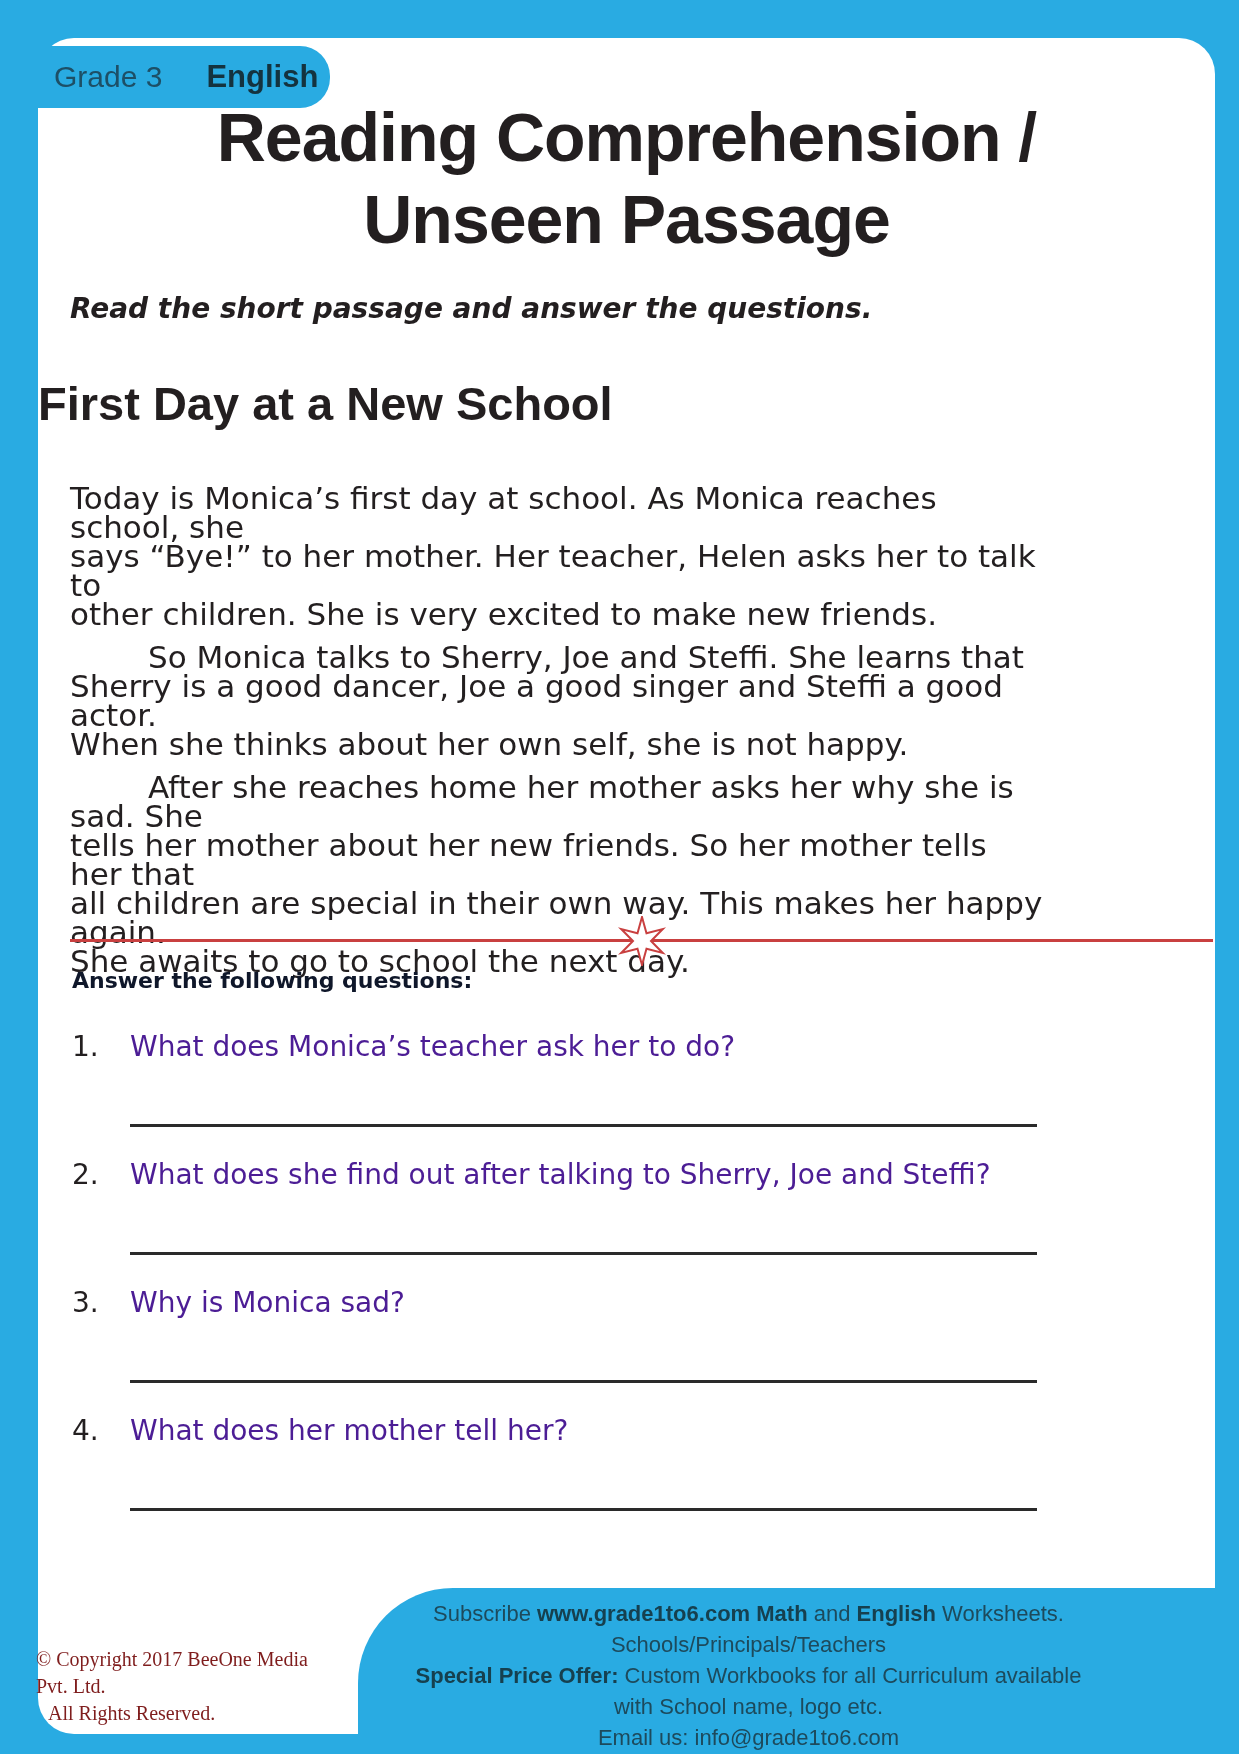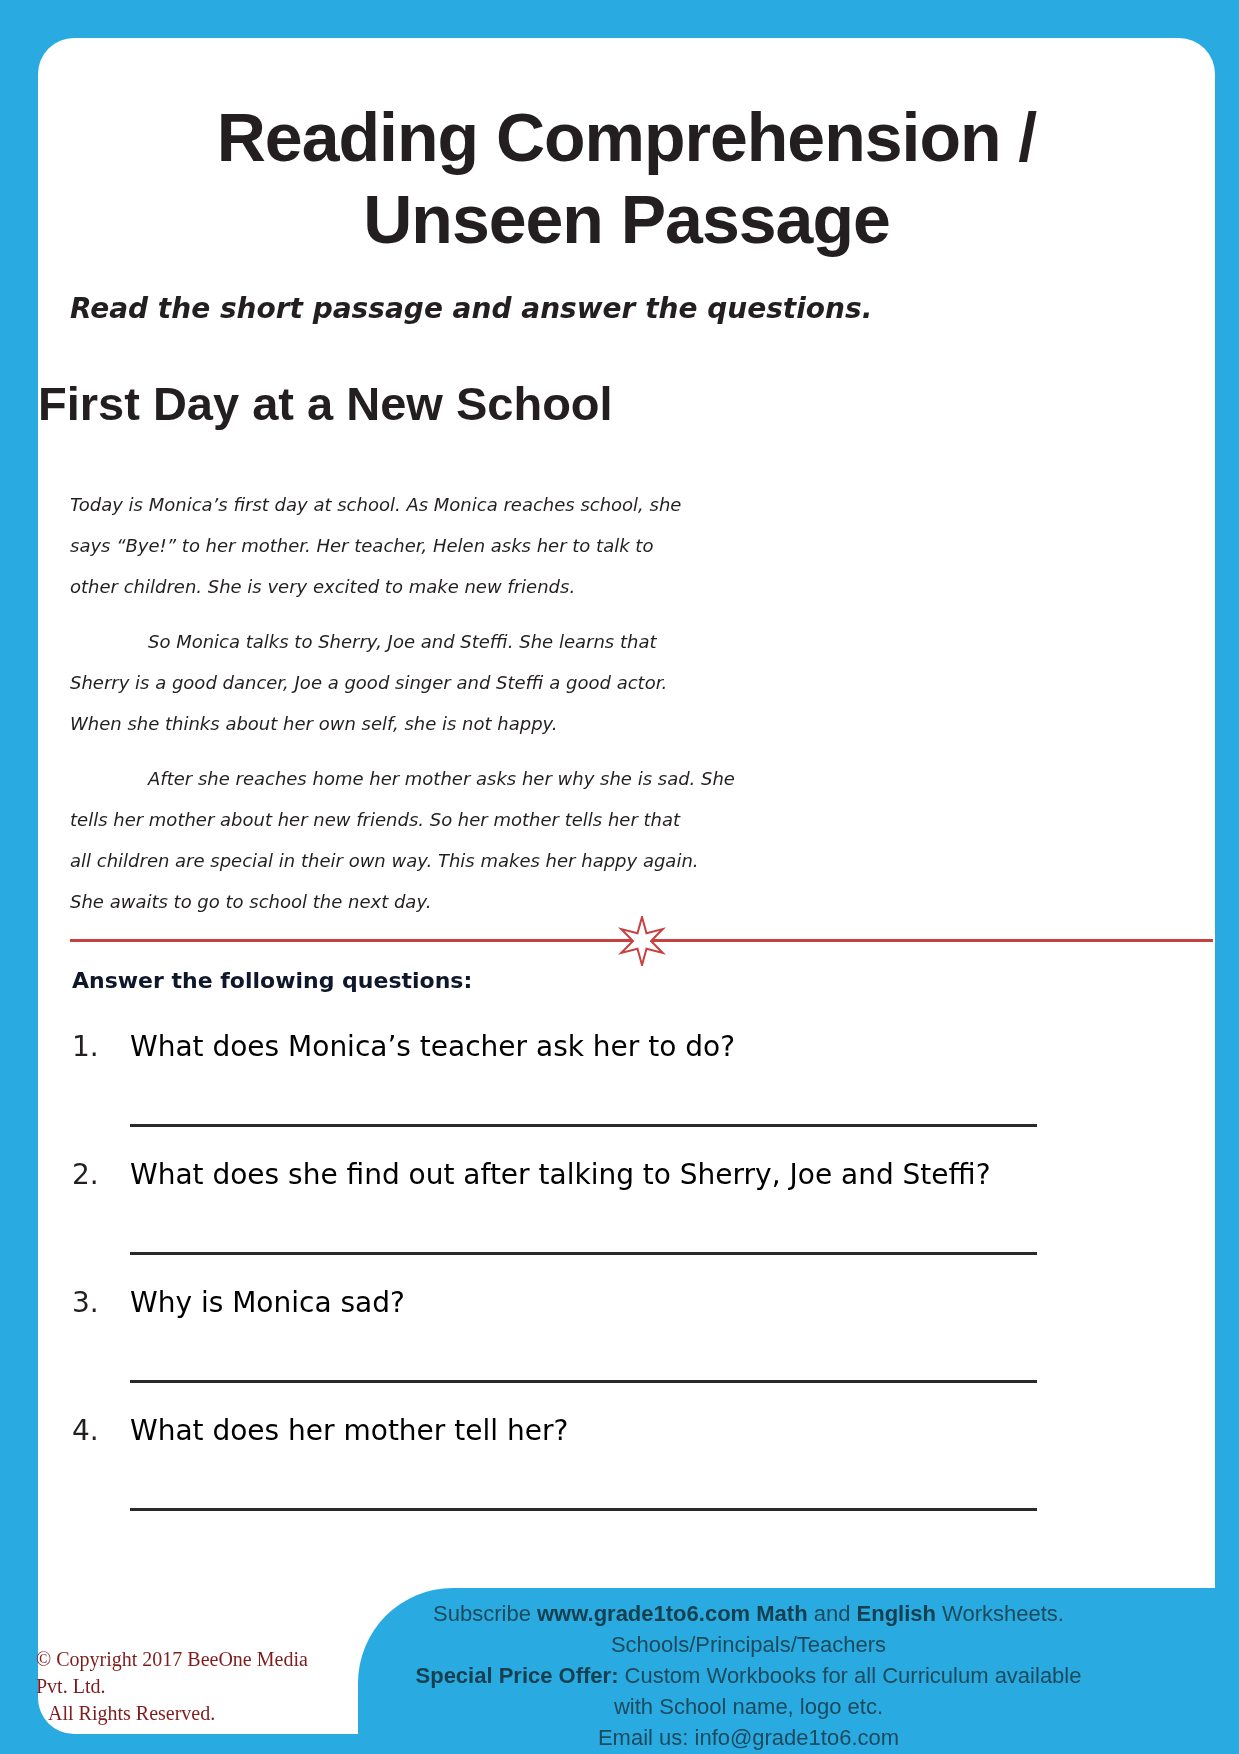--- a/index.html
+++ b/index.html
@@ -54,23 +54,22 @@
     font-size:47px;
   }
   
   #passage{
     left:70px;top:484px;width:975px;
     color:#231F20;
   }
   .para{
     white-space:pre-line;
     font-family:"DejaVu Sans",sans-serif;
-    font-size:18px;line-height:41px;
+    font-size:31px;line-height:29px;
     margin:0 0 14px 0;
-    font-style:italic;
   }
   
   #divider{
     left:70px;top:924px;width:1143px;height:34px;
   }
   #divider .rule{
     position:absolute;left:0;right:0;top:15px;height:3px;
     background:#C94040;
   }
   #divider svg{
@@ -84,21 +83,21 @@
     font-weight:700;font-size:22px;color:#0f172a;
   }
   .q-number{
     left:72px;
     font-family:"DejaVu Sans",sans-serif;
     font-size:28px;color:#231F20;
   }
   .q-text{
     left:130px;width:920px;
     font-family:"DejaVu Sans",sans-serif;
-    font-size:28px;color:#000000;
+    font-size:28px;color:#4c1d95;
   }
   .answer-line{
     left:130px;width:907px;height:3px;
     background:#2a2a2a;
   }
   
   #footer-panel{
     left:358px;top:1588px;right:0;bottom:0;
     background:#29ABE2;
     border-top-left-radius:95px;
@@ -118,20 +117,24 @@
   }
   #copyright .l2{padding-left:12px;}
 </style>
 </head>
 <body>
 
 <div id="canvas">
 
   <div id="page"></div>
 
+  <div id="badge" class="abs">
+    <span class="grade">Grade 3</span>
+    <span class="subject">English</span>
+  </div>
 
   <div id="instruction" class="abs">Read the short passage and answer the questions.</div>
 
   <div id="main-title" class="abs">
     <div>Reading Comprehension /</div>
     <div>Unseen Passage</div>
   </div>
 
   <div id="passage-title" class="abs">First Day at a New School</div>
 

